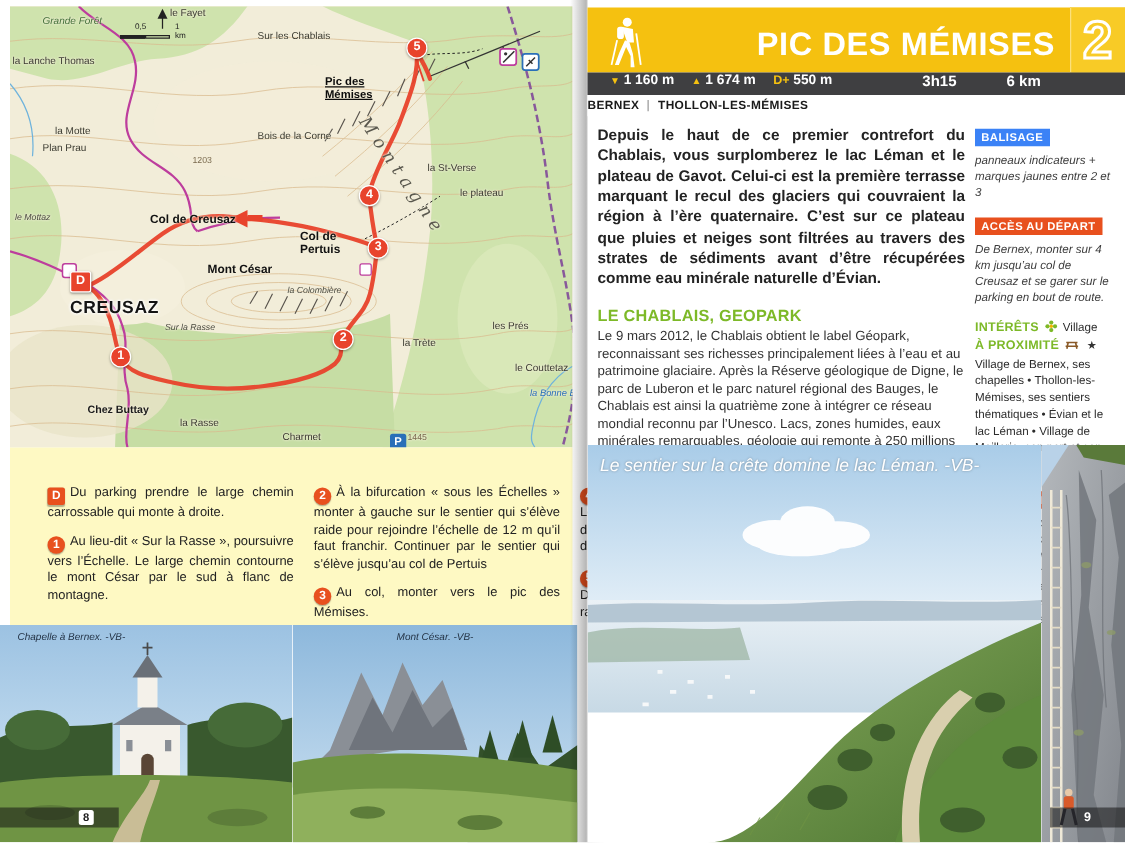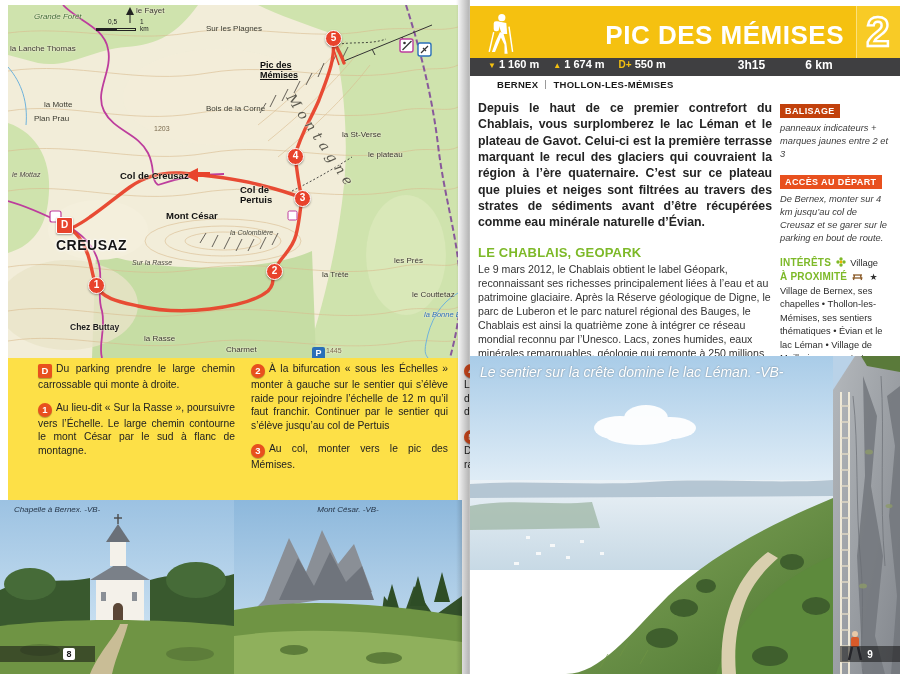--- a/index.html
+++ b/index.html
@@ -38,22 +38,22 @@
   .wp-sq{border-radius:2px}
   .map-scalebar{position:absolute;left:88px;top:14px;font-size:6.5px;color:#222}
   .sb-row{display:flex;align-items:center;height:5px;margin-top:8px}
   .sb-seg{width:20px;height:3px;border:1px solid #222}
   .sb-seg.b{background:#222}
   .sb-num1{position:absolute;left:12px;top:-1px}
   .sb-num2{position:absolute;left:44px;top:-1px}
   .map-parking{position:absolute;left:304px;top:342px;width:13px;height:13px;border-radius:2px;
     background:#2a6fb8;color:#fff;font-size:9px;font-weight:bold;text-align:center;line-height:13px}
 
-  .directions{position:absolute;left:8px;top:358px;width:450px;height:142px;background:#fde047;
-    columns:2;column-gap:16px;padding:4px 10px 0 30px}
+  .directions{position:absolute;left:8px;top:358px;width:450px;height:142px;background:#fef9c3;
+    columns:2;column-gap:16px;padding:30px 10px 0 30px}
   .step{break-inside:avoid;margin-bottom:9px;font-size:10.3px;line-height:1.33;color:#222;
     text-align:justify}
   .stepmark{display:inline-block;width:14px;height:14px;border-radius:50%;background:var(--accent-red);
     color:#fff;font-weight:bold;font-size:9.5px;text-align:center;line-height:14px;
     margin-right:4px;vertical-align:-2px;box-shadow:0 1px 1px rgba(0,0,0,.3)}
   .stepmark.sq{border-radius:2px}
 
   .photos-left{position:absolute;left:0;top:500px;width:462px;height:174px;display:flex}
   .photofig{position:relative;height:174px;overflow:hidden}
   .photofig svg{display:block;width:100%;height:100%}
@@ -87,33 +87,33 @@
     color:#fff;display:flex;font-size:11px;font-weight:bold}
   .statsbar .tri{color:var(--yellow);font-size:8px;margin:0 3px 0 0}
   .statsbar .dp{color:var(--yellow);font-size:10px;margin-right:3px}
   .st-item{margin-right:14px;white-space:nowrap}
   .st-first{margin-left:18px}
   .st-time{margin-left:58px;font-size:12px}
   .st-dist{margin-left:26px;font-size:12px}
 
   .communes{position:absolute;left:0;top:76px;width:430px;height:17px;background:#fff;
     display:flex;align-items:center;font-size:9.5px;font-weight:bold;color:#1a1a1a;letter-spacing:.3px}
-  .communes .c1{margin-left:27px}
+  .communes .c1{margin-left:0}
   .com-sep{display:inline-block;width:1px;height:9px;background:#9a9a9a;margin:0 7px}
 
   .content{position:absolute;left:0;top:93px;width:430px;height:263px}
   .main-col{position:absolute;left:8px;top:7px;width:294px}
   .intro{font-size:12.3px;font-weight:bold;color:#232323;line-height:1.33;text-align:justify}
   .geo-head{margin-top:14px;font-size:13px;font-weight:bold;color:var(--green);letter-spacing:.2px}
   .geo-body{margin-top:3px;font-size:10.6px;color:#333;line-height:1.32}
 
   .side-col{position:absolute;left:310px;top:7px;width:114px}
   .sb-label{display:inline-block;color:#fff;font-weight:bold;font-size:9px;
     padding:2px 5px;letter-spacing:.4px}
-  .sb-black{background:#c2410c}
+  .sb-black{background:#3b82f6}
   .sb-red{background:var(--accent-red)}
   .sb-text{font-size:9.3px;font-style:italic;color:#3c3c3c;line-height:1.38;margin:4px 0 11px}
   .greenword{color:var(--green);font-weight:bold;font-size:10px;letter-spacing:.2px}
   .interets{font-size:9.3px;color:#2c2c2c;line-height:1.45;margin:2px 0 11px}
   .mini-ico{display:inline-block;vertical-align:-1px;margin:0 2px}
   .star-ico{font-size:9px;color:#333;margin:0 2px}
 
   .photo-big{position:absolute;left:0;top:356px;width:363px;height:318px;overflow:hidden}
   .photo-big svg,.photo-rock svg{display:block;width:100%;height:100%}
   .big-cap{position:absolute;left:10px;top:8px;font-size:14px;font-style:italic;color:#fff;
@@ -221,21 +221,21 @@
 
         <g>
             <line x1="122" y1="6" x2="122" y2="18" stroke="#222" stroke-width="1"></line>
            <polygon points="118,10 122,2 126,10" fill="#222"></polygon>
           </g>
       </svg>
 
       <div id="map-labels">
           <span class="mlbl forest" style="left: 26px; top: 8px;">Grande Forêt</span>
           <span class="mlbl " style="left: 128px; top: 2px;">le Fayet</span>
-          <span class="mlbl " style="left: 198px; top: 20px;">Sur les Plagnes</span>
+          <span class="mlbl " style="left: 198px; top: 20px;">Sur les Chablais</span>
           <span class="mlbl " style="left: 2px; top: 40px;">la Lanche Thomas</span>
           <span class="mlbl " style="left: 36px; top: 96px;">la Motte</span>
           <span class="mlbl " style="left: 26px; top: 110px;">Plan Prau</span>
           <span class="mlbl " style="left: 198px; top: 100px;">Bois de la Corne</span>
           <span class="mlbl mtn" style="left: 288px; top: 86px; transform: rotate(56deg);">Montagne</span>
           <span class="mlbl " style="left: 334px; top: 126px;">la St-Verse</span>
           <span class="mlbl " style="left: 360px; top: 146px;">le plateau</span>
           <span class="mlbl elev" style="left: 146px; top: 120px;">1203</span>
           <span class="mlbl sm" style="left: 4px; top: 166px;">le Mottaz</span>
           <span class="mlbl col" style="left: 112px; top: 166px;">Col de Creusaz</span>

